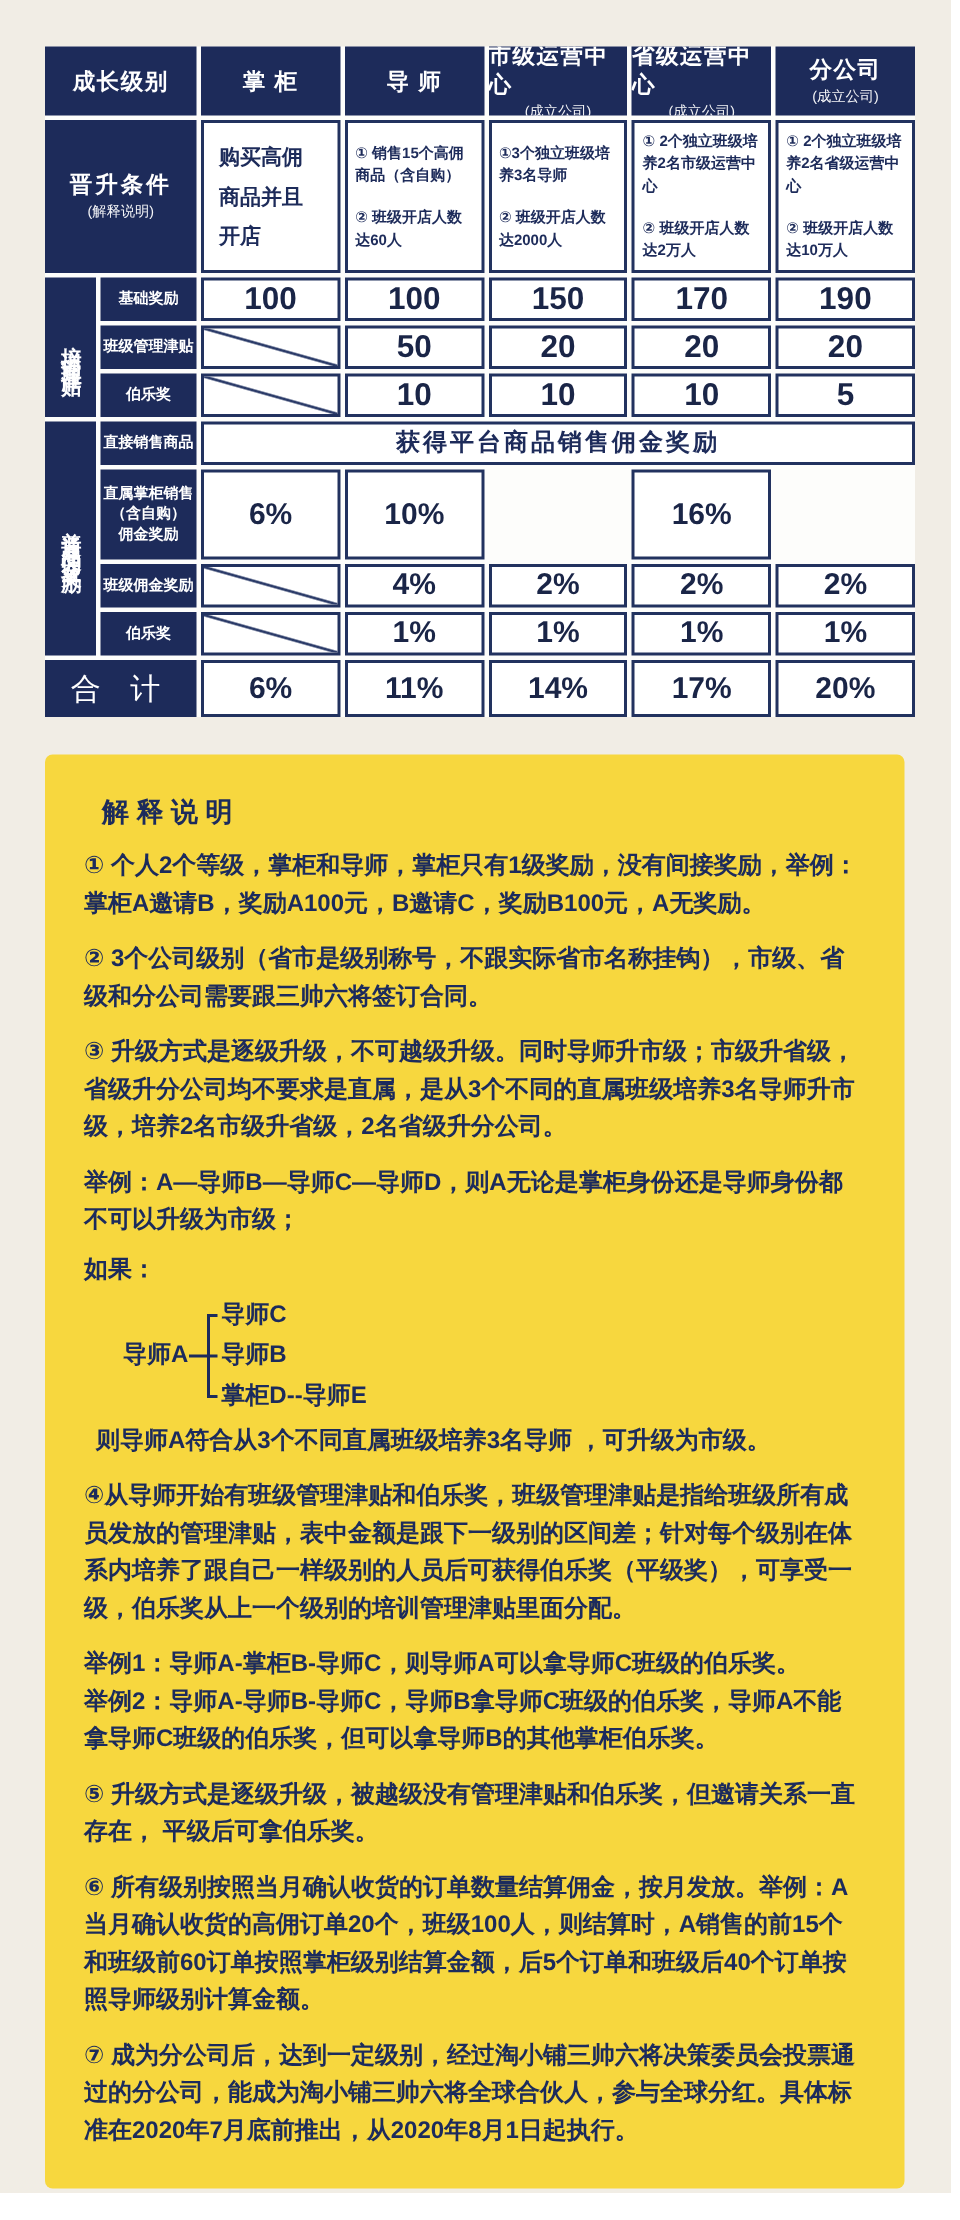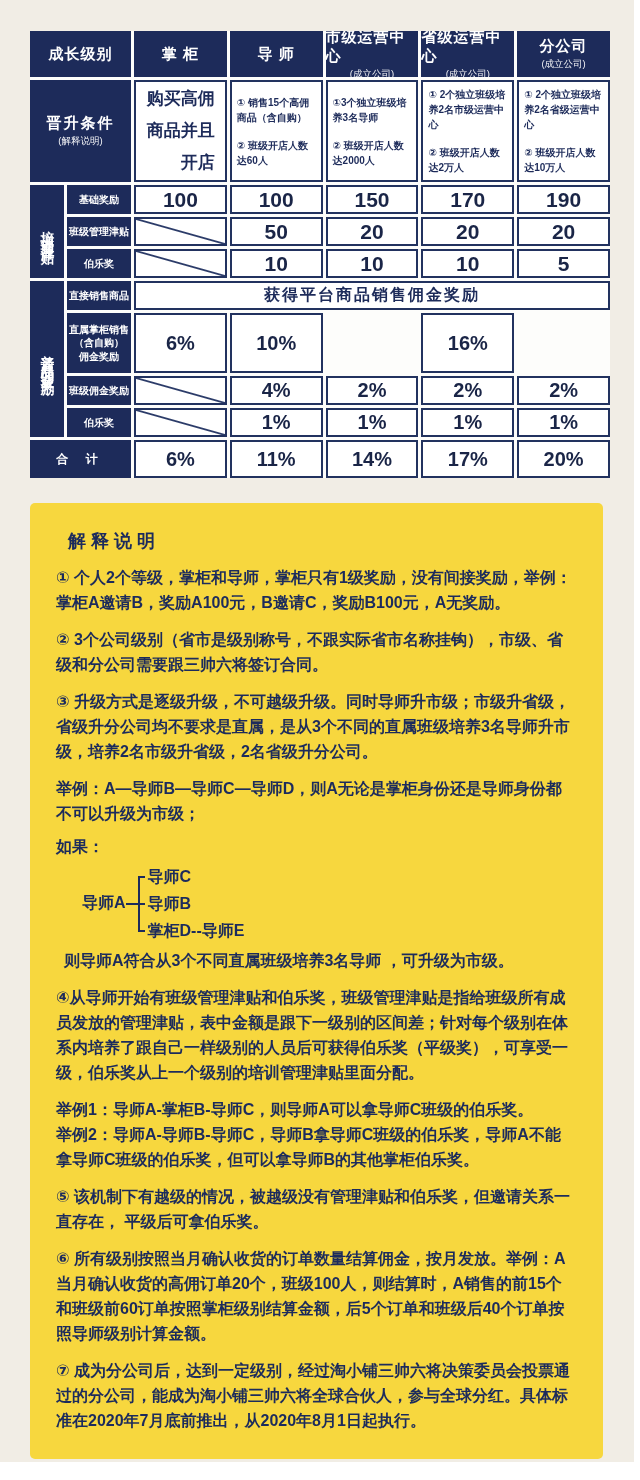--- a/index.html
+++ b/index.html
@@ -32,40 +32,40 @@
   .h-sub  { font-size: 9.5px; margin-top: 2px; opacity: .95; }
   .hcell  { flex-direction: column; }
   .plabel { flex-direction: column; }
   .plabel .h-main { font-size: 15px; letter-spacing: 2px; }
   .cond {
     flex-direction: column; align-items: flex-start; justify-content: center;
     gap: 13px; padding: 4px 5px; text-align: left;
     font-size: 10px; line-height: 1.5; font-weight: 600;
   }
   .cond-big {
-    font-size: 17px; font-weight: 600; line-height: 1.9;
-    text-align: right; padding: 4px 10px;
+    font-size: 14px; font-weight: 600; line-height: 1.9;
+    text-align: left; padding: 4px 10px;
   }
   .vcell {
     writing-mode: vertical-rl; text-orientation: upright;
     font-size: 13.5px; font-weight: 700; letter-spacing: 4px;
   }
   .lcell {
     font-size: 10px; line-height: 1.35; text-align: center;
     padding: 2px; white-space: pre-line; font-weight: 600;
   }
   .num { font-size: 21px; font-weight: 700; color: #1a2547; }
   .pct { font-size: 20px; font-weight: 700; color: #1a2547; }
   .diag {
     background-image: linear-gradient(to top right,
       transparent calc(50% - 1.4px), #2c3c69 calc(50% - 0.4px),
       #2c3c69 calc(50% + 0.4px), transparent calc(50% + 1.4px));
   }
   .merged { font-size: 16px; font-weight: 700; letter-spacing: 2px; }
-  .tlabel { font-size: 12px; font-weight: 700; letter-spacing: 7px; }
+  .tlabel { font-size: 20px; font-weight: 400; letter-spacing: 7px; }
 
   
   .notes {
     width: 573px; margin: 25px 0 0 0;
     background: #f7d73e; border-radius: 5px;
     padding: 26px 28px 26px 26px;
     color: #1c2b5c;
   }
   .notes-title { font-size: 18px; font-weight: 800; letter-spacing: 5px; margin-left: 12px; }
   .np { font-size: 16px; line-height: 25px; font-weight: 600; margin-top: 12px; }
@@ -218,19 +218,19 @@
         <div class="tree-branch">导师C</div>
         <div class="tree-branch">导师B</div>
         <div class="tree-branch">掌柜D--导师E</div>
       </div>
     </div>
 
     <p class="np tight concl">则导师A符合从3个不同直属班级培养3名导师 ，可升级为市级。</p>
     <p class="np">④从导师开始有班级管理津贴和伯乐奖，班级管理津贴是指给班级所有成员发放的管理津贴，表中金额是跟下一级别的区间差；针对每个级别在体系内培养了跟自己一样级别的人员后可获得伯乐奖（平级奖），可享受一级，伯乐奖从上一个级别的培训管理津贴里面分配。</p>
     <p class="np">举例1：导师A-掌柜B-导师C，则导师A可以拿导师C班级的伯乐奖。</p>
     <p class="np tight">举例2：导师A-导师B-导师C，导师B拿导师C班级的伯乐奖，导师A不能拿导师C班级的伯乐奖，但可以拿导师B的其他掌柜伯乐奖。</p>
-    <p class="np">⑤ 该机制下有越级的情况，被越级没有管理津贴和伯乐奖，但邀请关系一直存在， 平级后可拿伯乐奖。</p>
+    <p class="np">⑤ 升级方式是逐级升级，被越级没有管理津贴和伯乐奖，但邀请关系一直存在， 平级后可拿伯乐奖。</p>
     <p class="np">⑥ 所有级别按照当月确认收货的订单数量结算佣金，按月发放。举例：A当月确认收货的高佣订单20个，班级100人，则结算时，A销售的前15个和班级前60订单按照掌柜级别结算金额，后5个订单和班级后40个订单按照导师级别计算金额。</p>
     <p class="np"><span>⑦ 成为分公司后，达到一定级别，经过淘小铺三帅六将决策委员会投票通过的分公司，能成为淘小铺三帅六将全球合伙人，参与全球分红。</span><span class="bold-tail">具体标准在2020年7月底前推出，从2020年8月1日起执行。</span></p>
   </div>
 
 </div>
 </div>
 
 </body></html>

